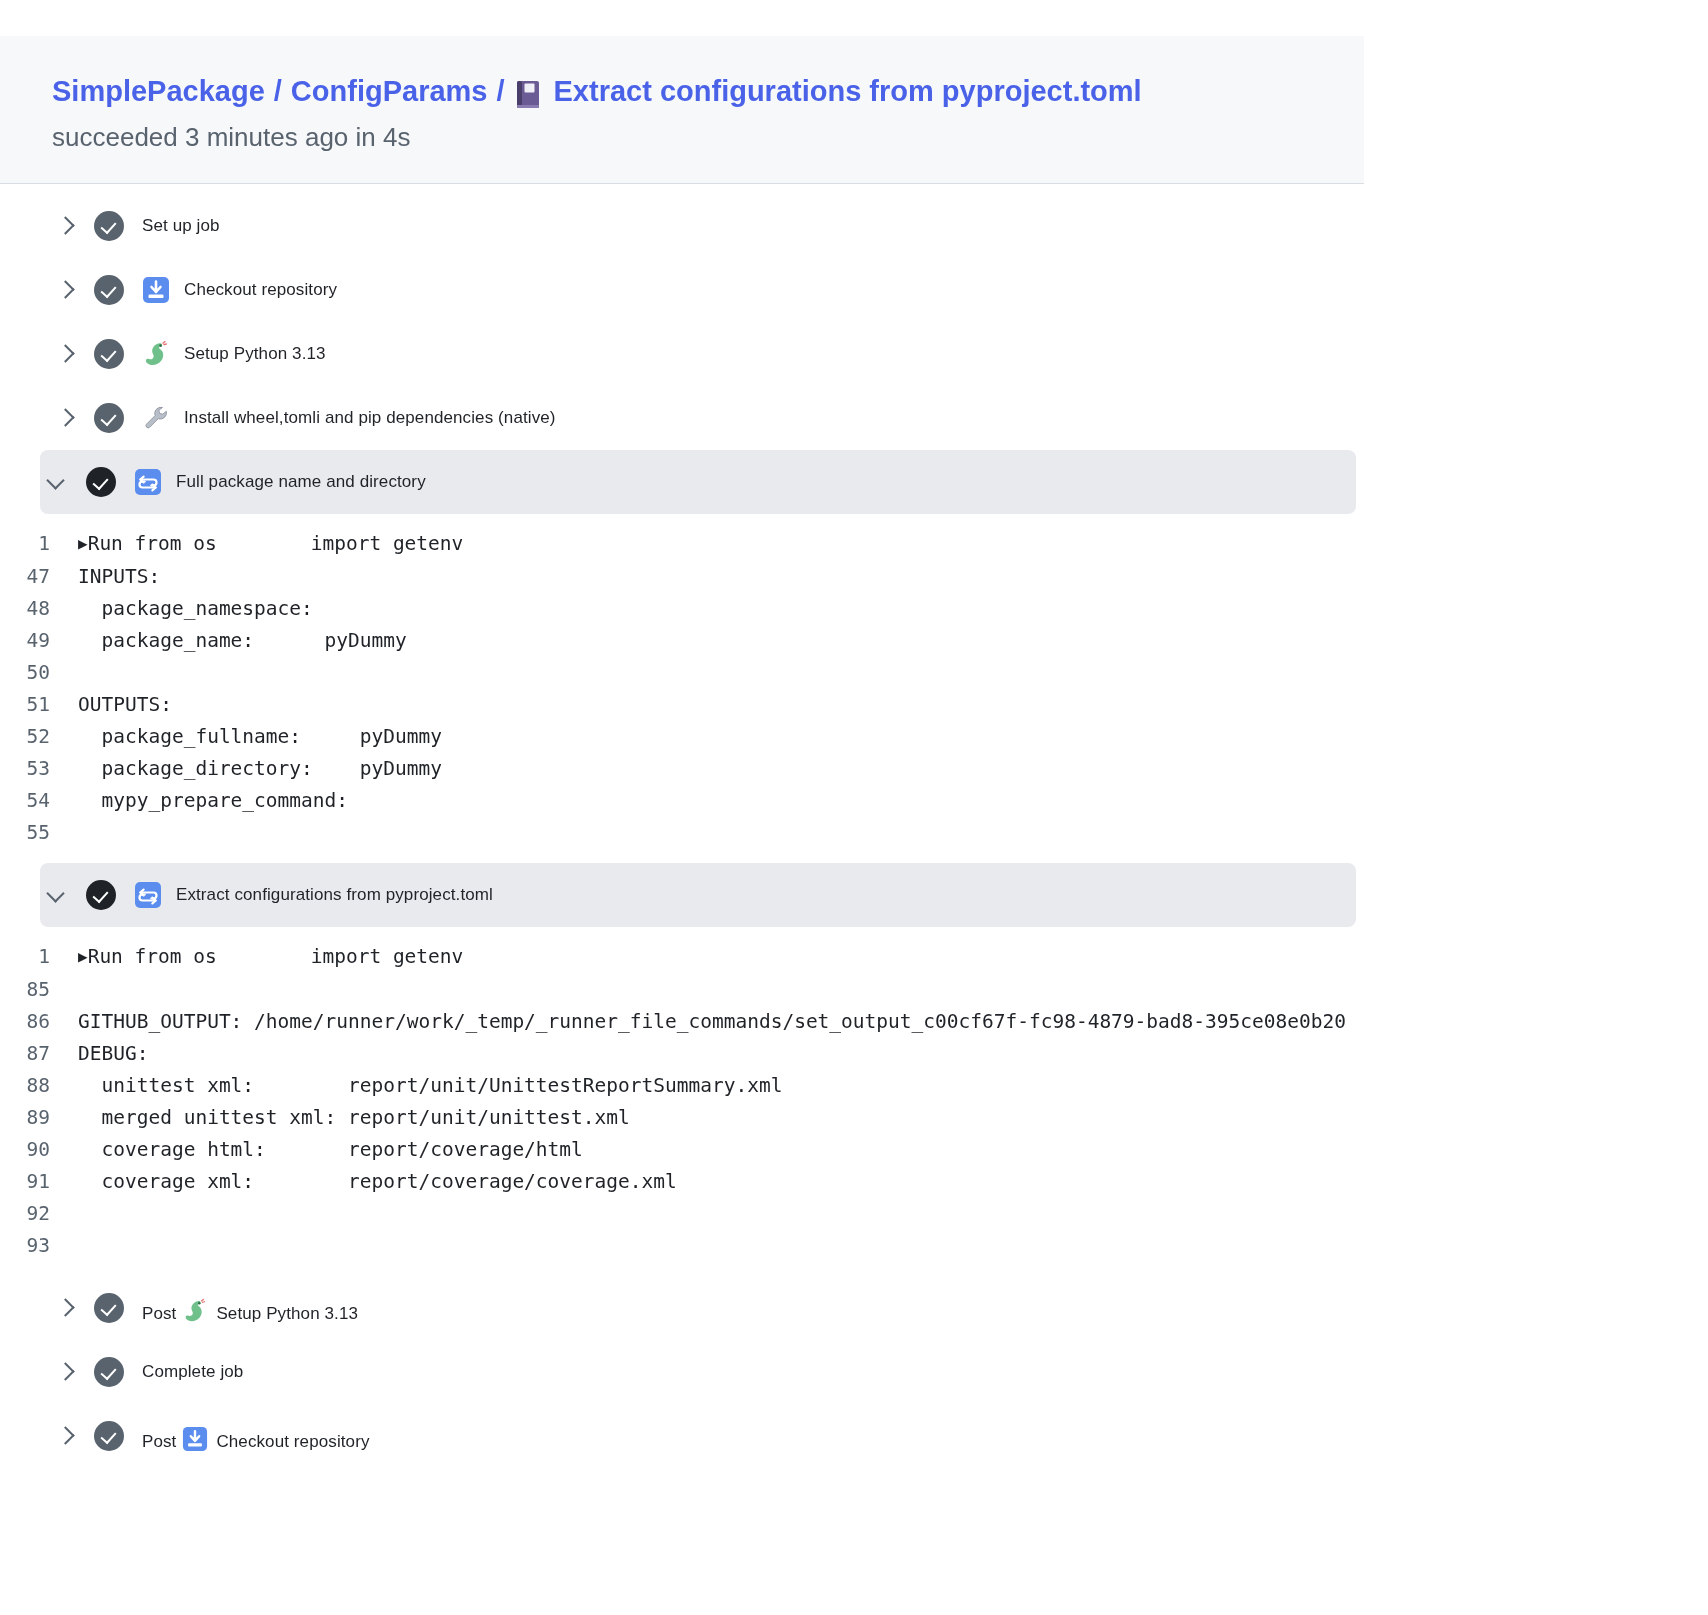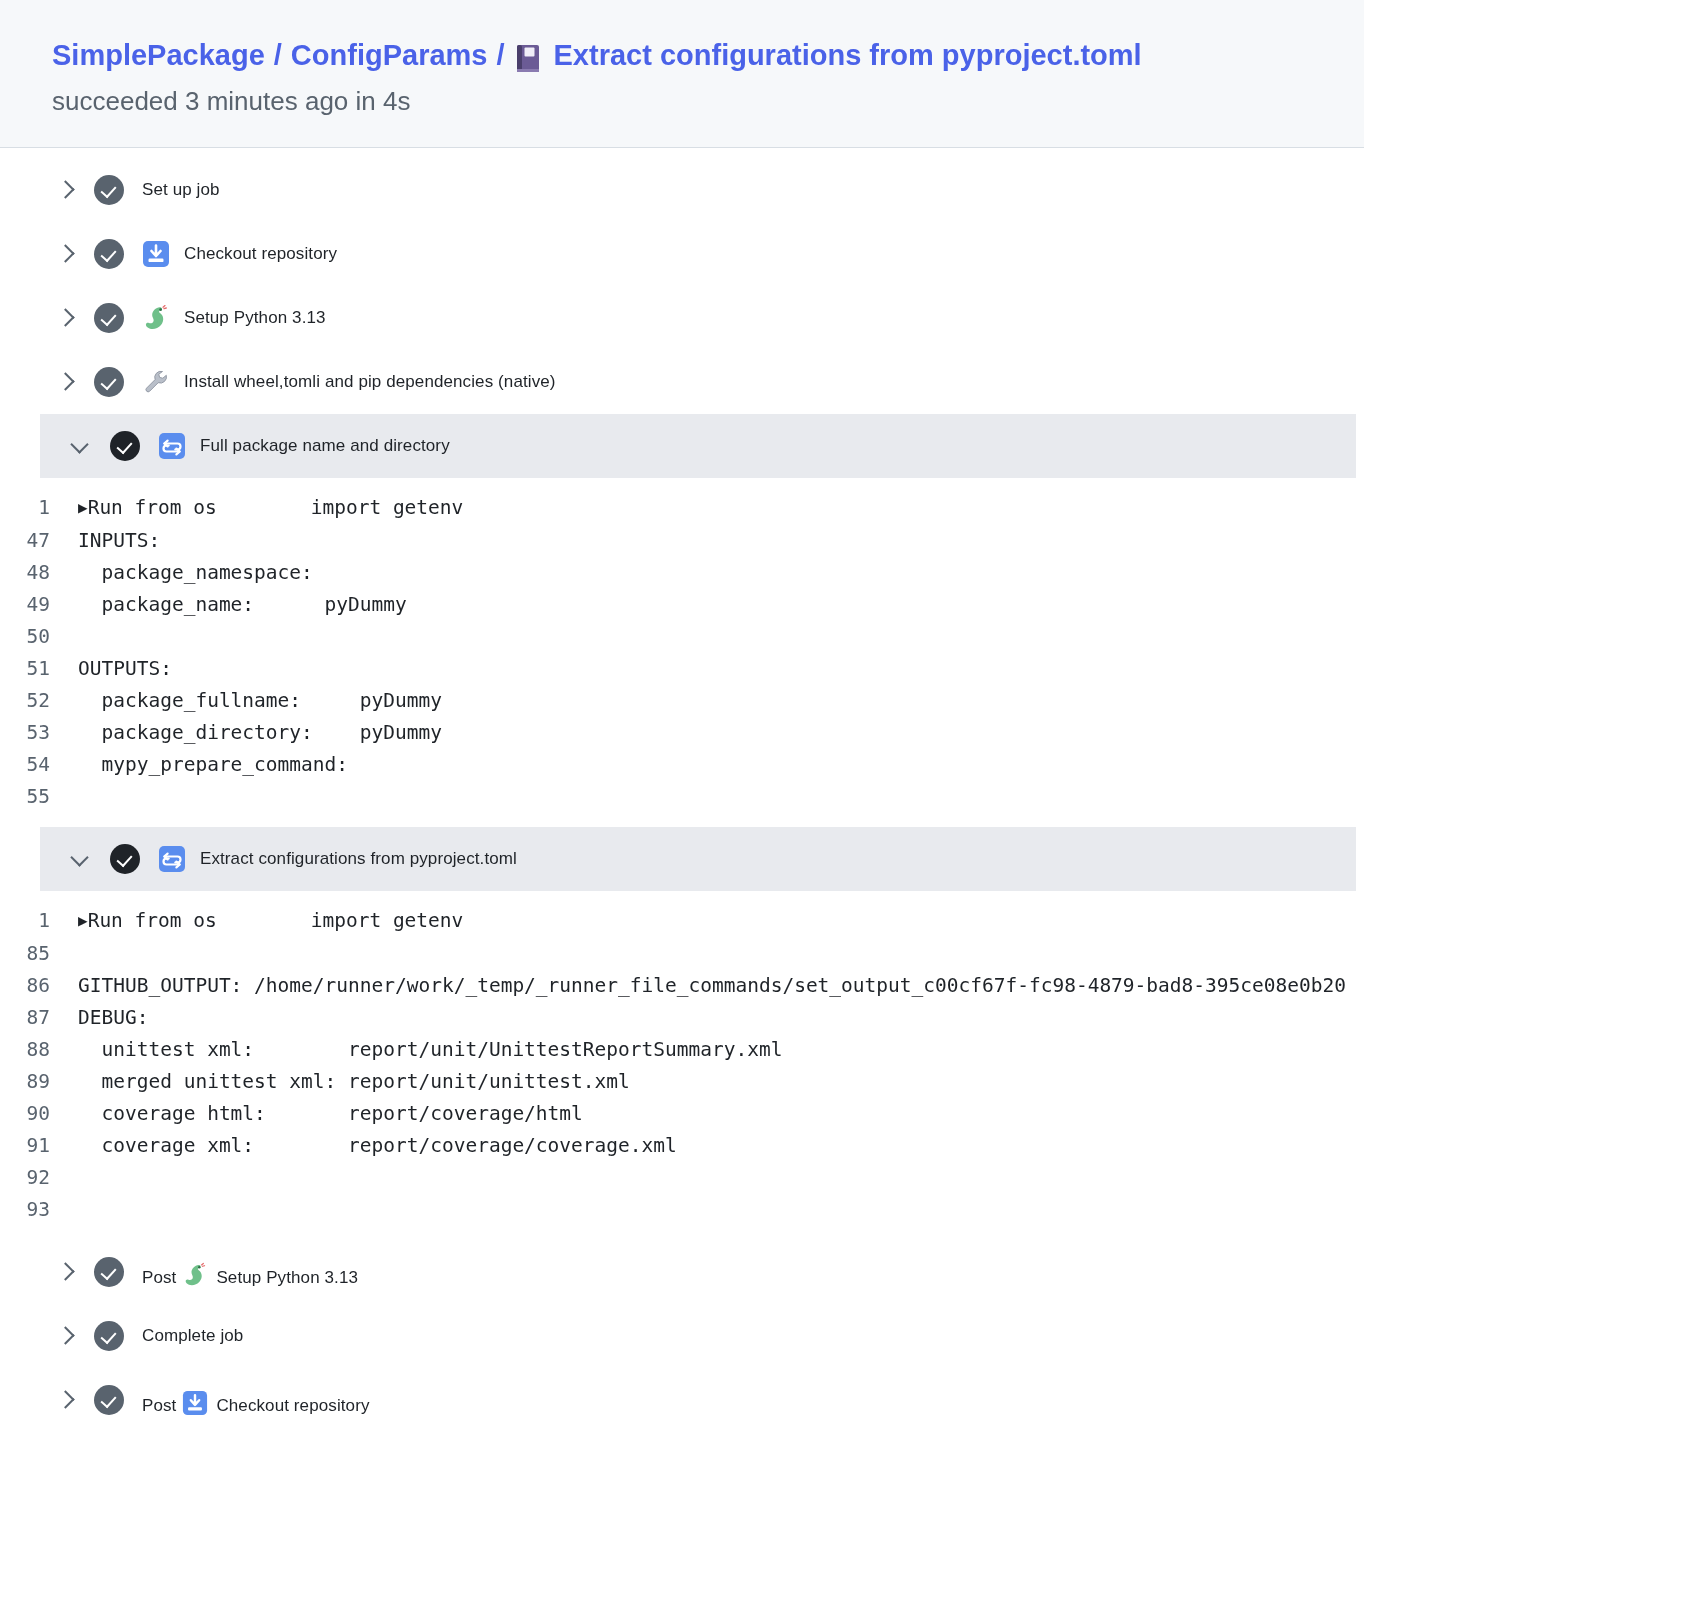--- a/index.html
+++ b/index.html
@@ -12,20 +12,21 @@
     min-height: 1615px;
     font-family: "Liberation Sans", sans-serif;
     color: #1f2328;
     -webkit-font-smoothing: antialiased;
   }
 
   .page {
     width: 1364px;
     box-sizing: border-box;
     padding: 0 0 0 0;
+    margin-top: 36px;
   }
 
   
   .job-header {
     box-sizing: border-box;
     background: #f6f8fa;
     border-bottom: 1px solid #d8dee4;
     padding: 36px 0 26px 52px;
   }
   .breadcrumb {
@@ -72,23 +73,23 @@
     display: flex;
     align-items: center;
     height: 64px;
     padding-left: 52px;
     font-size: 17px;
     color: #1f2328;
     cursor: pointer;
   }
   .step-row.expanded {
     background: #e8eaee;
-    border-radius: 0;
+    border-radius: 8px;
     margin: 0 8px 0 40px;
-    padding-left: 28px;
+    padding-left: 4px;
   }
 
   .chev {
     width: 26px;
     height: 26px;
     flex: 0 0 26px;
     position: relative;
     margin-right: 16px;
   }
   .chev::before {

